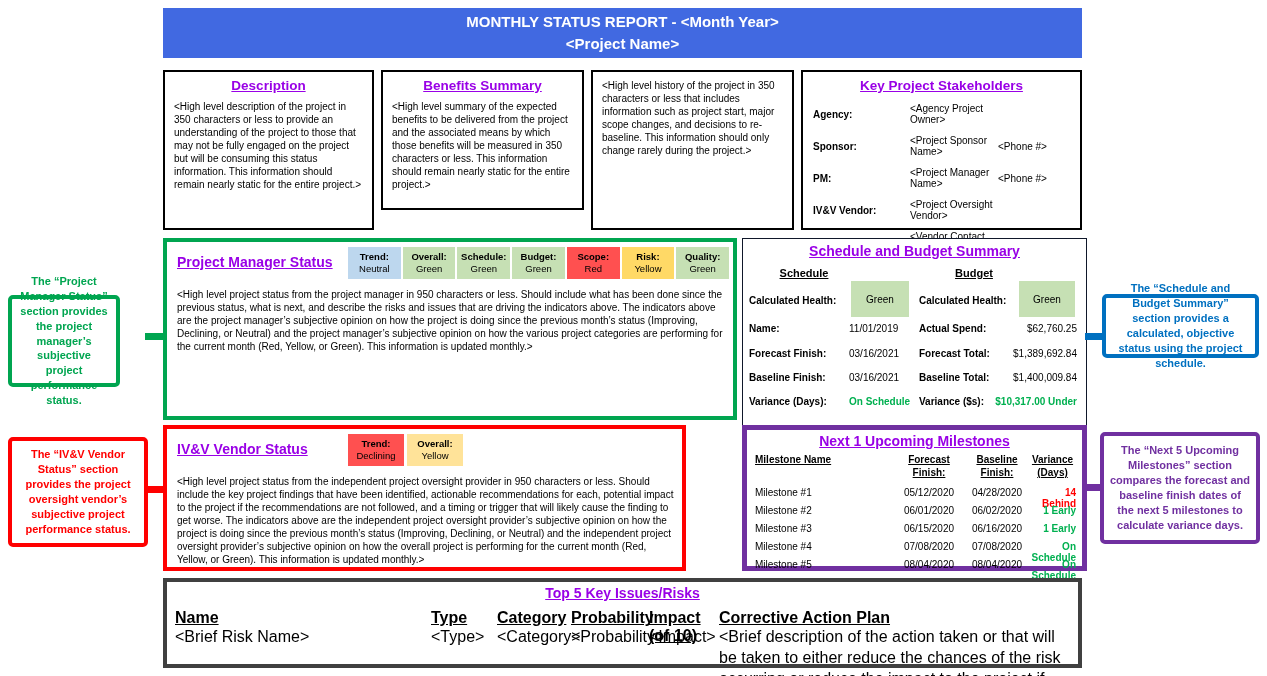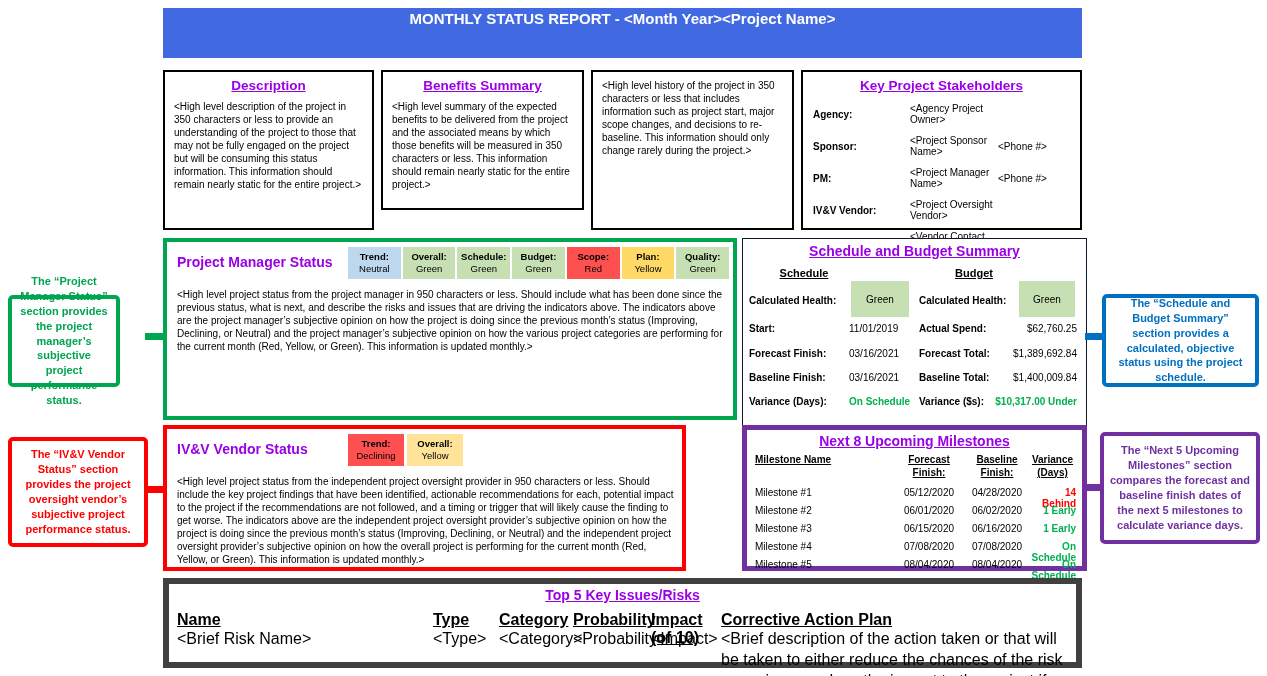--- a/index.html
+++ b/index.html
@@ -1,39 +1,39 @@
 <!DOCTYPE html>
 <html><head>
 <meta charset="utf-8">
 <style>
   html,body{margin:0;padding:0;background:#fff;}
   .canvas{position:relative;width:1267px;height:676px;background:#fff;
           font-family:"Liberation Sans",sans-serif;color:#000;overflow:hidden;}
   .abs{position:absolute;}
   
   .hdr{left:163px;top:8px;width:919px;height:50px;background:#4169E1;color:#fff;
-       display:flex;justify-content:center;text-align:center;
+       display:flex;flex-direction:column;justify-content:center;text-align:center;
        font-weight:bold;font-size:15px;line-height:1.45;}
   
   .box{background:#fff;border:2px solid #000;box-sizing:border-box;}
   .ttl{color:#9900E6;font-weight:bold;text-decoration:underline;text-align:center;
        font-size:13.5px;padding-top:6px;}
   .body-txt{font-size:10px;line-height:1.3;padding:7px 9px;}
   
   .stk-grid{display:grid;grid-template-columns:97px auto 74px;row-gap:10px;
             font-size:10px;padding:10px 8px 0 10px;align-items:center;}
   .stk-lbl{font-weight:bold;}
   
   .pm-box{left:163px;top:238px;width:574px;height:182px;border:4px solid #00A550;}
   .ivv-box{left:163px;top:425px;width:523px;height:146px;border:4px solid #FF0000;}
   .sb-box{left:742px;top:238px;width:345px;height:214px;border:1px solid #0f172a;}
   .ms-box{left:742px;top:425px;width:345px;height:146px;border:5px solid #7030A0;}
-  .risk-box{left:163px;top:578px;width:919px;height:90px;border:6px solid #404040;}
+  .risk-box{left:163px;top:578px;width:919px;height:90px;border:4px solid #404040;}
   .sec{background:#fff;box-sizing:border-box;position:absolute;}
-  .sec-title-left{color:#9900E6;font-weight:bold;
+  .sec-title-left{color:#9900E6;font-weight:bold;text-decoration:underline;
                   font-size:14px;position:absolute;left:10px;top:12px;}
   .chips{position:absolute;top:5px;left:181px;right:4px;display:flex;gap:2px;}
   .chip{flex:1;text-align:center;font-size:9.5px;line-height:1.25;padding:4px 0;}
   .chip b{display:block;}
   .chips-short{position:absolute;top:5px;left:181px;display:flex;gap:3px;}
   .chips-short .chip{width:56px;flex:none;}
   .pm-body{position:absolute;left:10px;top:46px;right:8px;font-size:10px;line-height:1.3;}
   
   .col-head{font-weight:bold;text-decoration:underline;font-size:11px;text-align:center;}
   .sb-lbl{font-weight:bold;font-size:10px;}
@@ -110,34 +110,34 @@
   </div>
 
   <div class="abs sec pm-box">
     <div class="sec-title-left">Project Manager Status</div>
     <div class="chips">
       <div class="chip" style="background: rgb(189, 215, 238);"><b>Trend:</b><span>Neutral</span></div>
       <div class="chip" style="background: rgb(198, 224, 180);"><b>Overall:</b><span>Green</span></div>
       <div class="chip" style="background: rgb(198, 224, 180);"><b>Schedule:</b><span>Green</span></div>
       <div class="chip" style="background: rgb(198, 224, 180);"><b>Budget:</b><span>Green</span></div>
       <div class="chip" style="background: rgb(255, 80, 80);"><b>Scope:</b><span>Red</span></div>
-      <div class="chip" style="background: rgb(255, 217, 102);"><b>Plan:</b><span>Yellow</span></div>
+      <div class="chip" style="background: rgb(255, 217, 102);"><b>Risk:</b><span>Yellow</span></div>
       <div class="chip" style="background: rgb(198, 224, 180);"><b>Quality:</b><span>Green</span></div>
     </div>
     <div class="pm-body">&lt;High level project status from the project manager in 950 characters or less. Should include what has been done since the previous status, what is next, and describe the risks and issues that are driving the indicators above. The indicators above are the project manager’s subjective opinion on how the project is doing since the previous month’s status (Improving, Declining, or Neutral) and the project manager’s subjective opinion on how the various project categories are performing for the current month (Red, Yellow, or Green). This information is updated monthly.&gt;</div>
   </div>
 
   <div class="abs sec sb-box">
     <div class="ttl" style="font-size:14px;padding-top:4px;">Schedule and Budget Summary</div>
 
     <div class="abs" style="left:6px;top:28px;width:162px;height:136px;">
       <div class="col-head" style="position:absolute;left:0;top:0;width:110px;">Schedule</div>
       <div class="sb-lbl" style="position:absolute;left:0;top:28px;">Calculated Health:</div>
       <div class="health" style="left: 102px; top: 14px; width: 58px; height: 36px; background: rgb(198, 224, 180);">Green</div>
-      <div class="sb-lbl" style="position:absolute;left:0;top:56px;">Start:</div>
+      <div class="sb-lbl" style="position:absolute;left:0;top:56px;">Name:</div>
       <div class="sb-val" style="position:absolute;left:100px;top:56px;">11/01/2019</div>
       <div class="sb-lbl" style="position:absolute;left:0;top:81px;">Forecast Finish:</div>
       <div class="sb-val" style="position:absolute;left:100px;top:81px;">03/16/2021</div>
       <div class="sb-lbl" style="position:absolute;left:0;top:105px;">Baseline Finish:</div>
       <div class="sb-val" style="position:absolute;left:100px;top:105px;">03/16/2021</div>
       <div class="sb-lbl" style="position:absolute;left:0;top:129px;">Variance (Days):</div>
       <div class="sb-val strong" style="position: absolute; left: 100px; top: 129px; color: rgb(0, 176, 80);">On Schedule</div>
     </div>
 
     <div class="abs" style="left:176px;top:28px;width:158px;height:136px;">
@@ -158,21 +158,21 @@
   <div class="abs sec ivv-box">
     <div class="sec-title-left">IV&amp;V Vendor Status</div>
     <div class="chips-short">
       <div class="chip" style="background: rgb(255, 80, 80);"><b>Trend:</b><span>Declining</span></div>
       <div class="chip" style="background: rgb(255, 227, 153);"><b>Overall:</b><span>Yellow</span></div>
     </div>
     <div class="pm-body">&lt;High level project status from the independent project oversight provider in 950 characters or less. Should include the key project findings that have been identified, actionable recommendations for each, potential impact to the project if the recommendations are not followed, and a timing or trigger that will likely cause the finding to get worse. The indicators above are the independent project oversight provider’s subjective opinion on how the project is doing since the previous month’s status (Improving, Declining, or Neutral) and the independent project oversight provider’s subjective opinion on how the overall project is performing for the current month (Red, Yellow, or Green). This information is updated monthly.&gt;</div>
   </div>
 
   <div class="abs sec ms-box">
-    <div class="ttl" style="font-size:14px;padding-top:3px;">Next 8 Upcoming Milestones</div>
+    <div class="ttl" style="font-size:14px;padding-top:3px;">Next 1 Upcoming Milestones</div>
     <div class="ms-grid" style="top:24px;">
       <div class="hd hd-left">Milestone Name</div>
       <div class="hd">Forecast Finish:</div>
       <div class="hd">Baseline Finish:</div>
       <div class="hd">Variance (Days)</div>
     </div>
     <div class="ms-row" style="top:57px;">
       <div>Milestone #1</div>
       <div class="ms-c">05/12/2020</div>
       <div class="ms-c">04/28/2020</div>
@@ -223,19 +223,19 @@
       <div style="max-width:392px;">&lt;Brief description of the action taken or that will be taken to either reduce the chances of the risk occurring or reduce the impact to the project if the risk occurs.&gt;</div>
     </div>
   </div>
 
   <div class="callout co-green" style="left:8px;top:295px;width:112px;height:92px;">The “Project Manager Status” section provides the project manager’s subjective project performance status.</div>
   <div class="conn" style="left:145px;top:333px;width:19px;background:#00A550;"></div>
 
   <div class="callout co-red" style="left:8px;top:437px;width:140px;height:110px;">The “IV&amp;V Vendor Status” section provides the project oversight vendor’s subjective project performance status.</div>
   <div class="conn" style="left:145px;top:486px;width:19px;background:#FF0000;"></div>
 
-  <div class="callout co-blue" style="left:1102px;top:294px;width:157px;height:93px;">The “Schedule and Budget Summary” section provides a calculated, objective status using the project schedule.</div>
+  <div class="callout co-blue" style="left:1102px;top:294px;width:157px;height:64px;">The “Schedule and Budget Summary” section provides a calculated, objective status using the project schedule.</div>
   <div class="conn" style="left:1085px;top:333px;width:18px;background:#0070C0;"></div>
 
   <div class="callout co-purple" style="left:1100px;top:432px;width:160px;height:112px;">The “Next 5 Upcoming Milestones” section compares the forecast and baseline finish dates of the next 5 milestones to calculate variance days.</div>
   <div class="conn" style="left:1085px;top:484px;width:16px;background:#7030A0;"></div>
 
 </div>
 
 </body></html>

